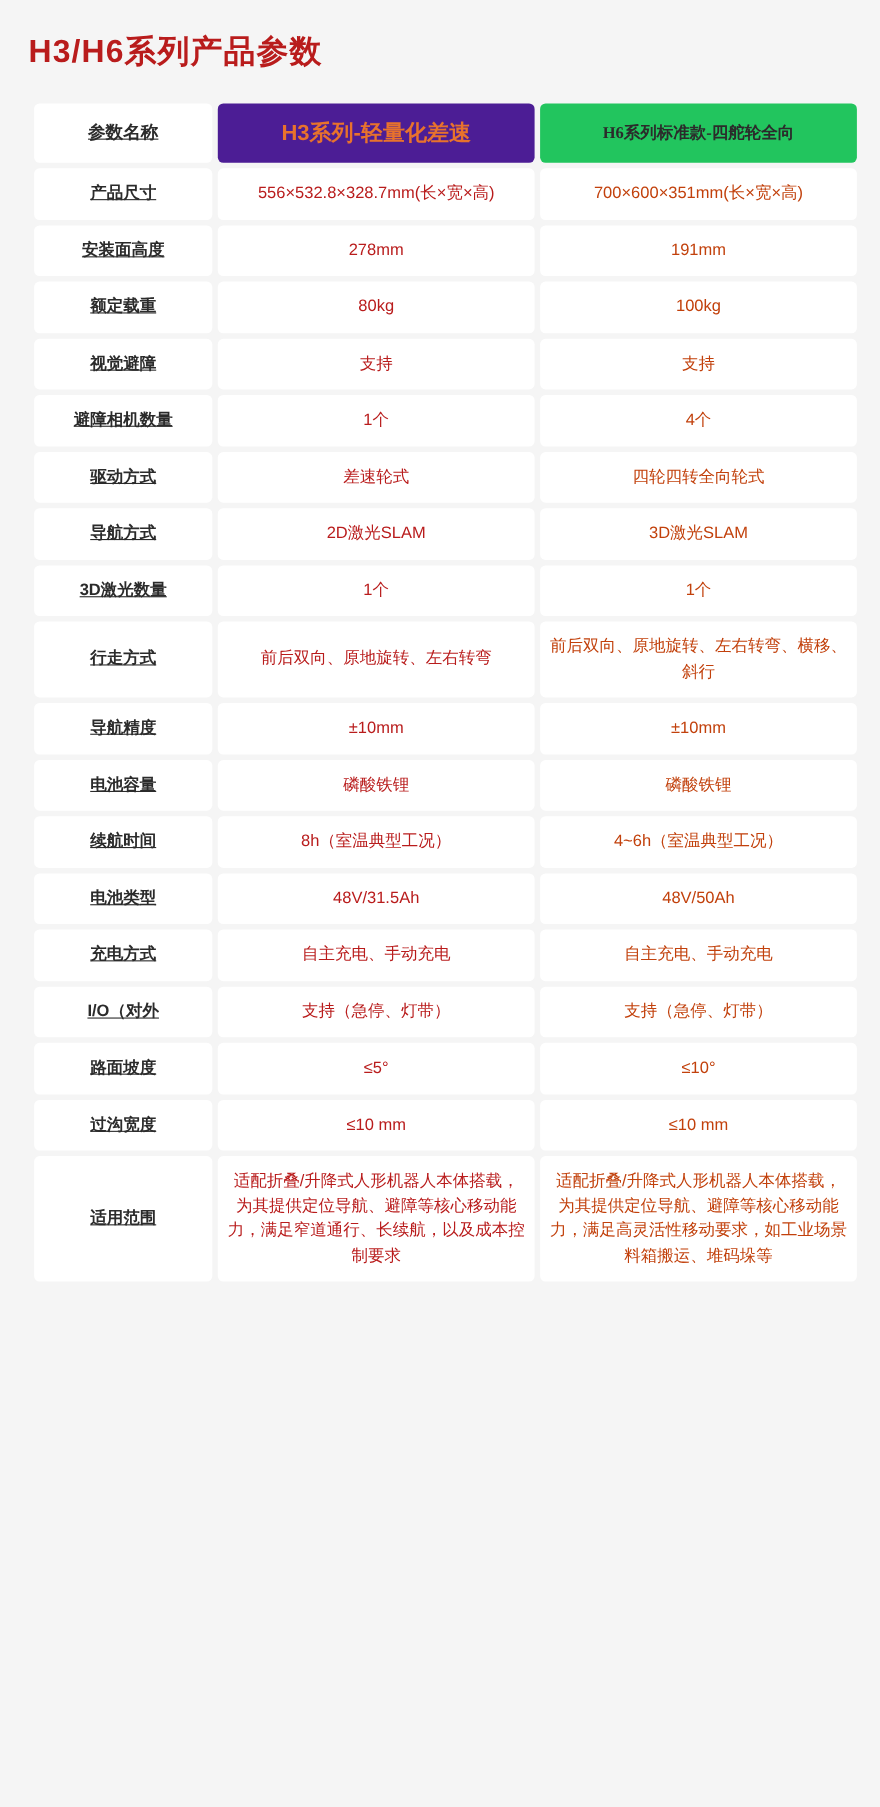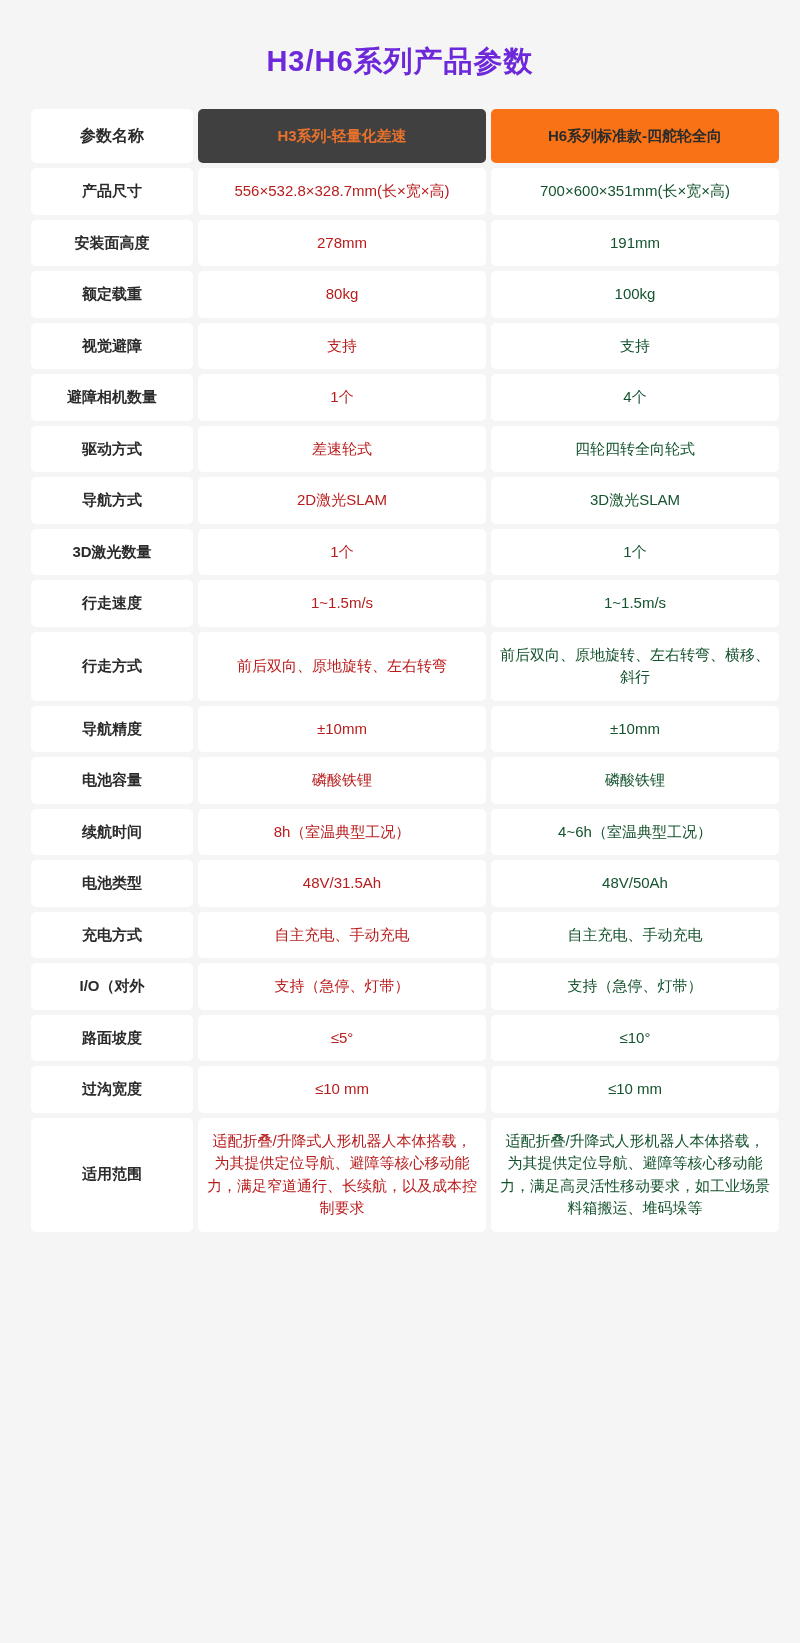--- a/index.html
+++ b/index.html
@@ -13,26 +13,26 @@
     color: #333333;
     -webkit-font-smoothing: antialiased;
   }
   .page {
     width: 800px;
     box-sizing: border-box;
     padding: 24px 26px 26px 26px;
     background: #f5f5f5;
   }
   .page-title {
-    text-align: center;
+    text-align: left;
     font-size: 29px;
     font-weight: bold;
-    color: #6d28d9;
+    color: #b91c1c;
     letter-spacing: 1px;
-    margin: 18px 0 22px 0;
+    margin: 3px 0 22px 0;
   }
   table.spec {
     width: 748px;
     border-collapse: separate;
     border-spacing: 5px 5px;
     table-layout: fixed;
   }
   table.spec td {
     background: #ffffff;
     border-radius: 5px;
@@ -43,46 +43,48 @@
     line-height: 1.5;
   }
   col.c-name { width: 162px; }
   col.c-h3 { width: 288px; }
   col.c-h6 { width: 288px; }
 
   td.name {
     font-weight: bold;
     color: #2b2b2b;
     font-size: 16px;
+    text-decoration: underline;
   }
   td.h3 {
     color: #b91c1c;
     font-size: 14px;
   }
   td.h6 {
-    color: #14532d;
+    color: #c2410c;
     font-size: 14px;
   }
   tr.head td {
     height: 30px;
     font-weight: bold;
   }
   tr.head td.name {
     font-size: 16px;
     color: #2b2b2b;
   }
   tr.head td.h3 {
-    background: #404040;
+    background: #4c1d95;
     color: #e8722c;
-    font-size: 15px;
+    font-size: 20px;
   }
   tr.head td.h6 {
-    background: #f97316;
+    background: #22c55e;
     color: #2b2b2b;
     font-size: 15px;
+    font-family: Liberation Serif, serif;
   }
   td.small {
     font-size: 12.5px;
   }
   td.multiline {
     font-size: 13.5px;
     line-height: 1.85;
     padding: 18px 16px;
   }
 </style>
@@ -139,25 +141,20 @@
         <td class="name">导航方式</td>
         <td class="h3">2D激光SLAM</td>
         <td class="h6">3D激光SLAM</td>
       </tr>
       <tr>
         <td class="name">3D激光数量</td>
         <td class="h3">1个</td>
         <td class="h6">1个</td>
       </tr>
       <tr>
-        <td class="name">行走速度</td>
-        <td class="h3">1~1.5m/s</td>
-        <td class="h6">1~1.5m/s</td>
-      </tr>
-      <tr>
         <td class="name">行走方式</td>
         <td class="h3 small">前后双向、原地旋转、左右转弯</td>
         <td class="h6 small">前后双向、原地旋转、左右转弯、横移、斜行</td>
       </tr>
       <tr>
         <td class="name">导航精度</td>
         <td class="h3">±10mm</td>
         <td class="h6">±10mm</td>
       </tr>
       <tr>

